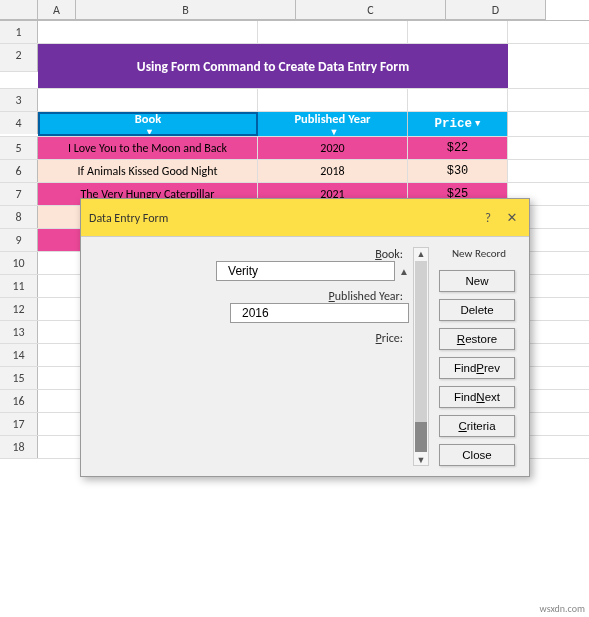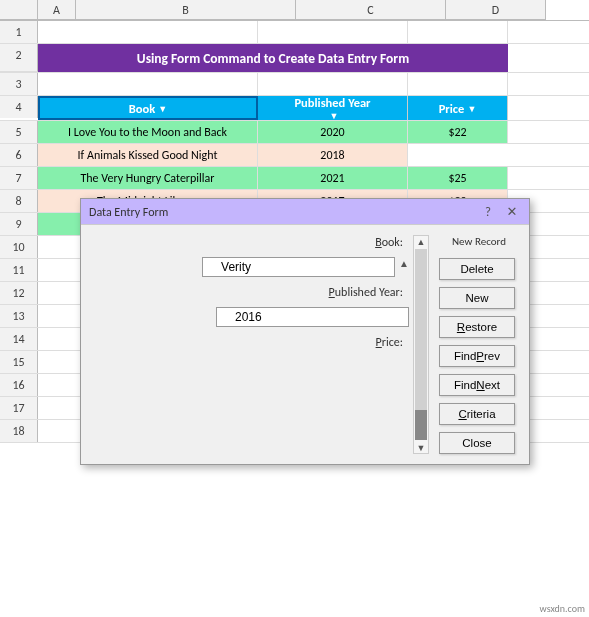--- a/index.html
+++ b/index.html
@@ -71,31 +71,31 @@
     .cell {
       height: 22px;
       display: flex;
       align-items: center;
       justify-content: center;
       font-size: 12px;
       border-right: 1px solid #ddd;
       padding: 0 4px;
       overflow: hidden;
     }
-    .cell-b { width: 220px; min-width: 220px; }
+    .cell-b { width: 220px; min-width: 220px; flex-direction: column; }
     .cell-c { width: 150px; min-width: 150px; flex-direction: column; }
-    .cell-d { width: 100px; min-width: 100px; }
+    .cell-d { width: 100px; min-width: 100px; font-family: Liberation Mono, monospace; }
 
     
     .title-row {
       display: flex;
       border-bottom: 1px solid #ddd;
     }
     .title-cell {
-      height: 28px;
+      height: 44px;
       display: flex;
       align-items: center;
       justify-content: center;
       font-size: 13.5px;
       font-weight: bold;
       color: #fff;
       background: #7030a0;
       width: 470px;
       text-align: right;
     }
@@ -121,48 +121,48 @@
     .table-header-row .cell-b {
       border: 2px solid #005fa3;
     }
     .dropdown-arrow {
       font-size: 9px;
       margin-left: 3px;
       color: #fff;
     }
 
     
-    .data-row-even .cell { background: #86efac; }
+    .data-row-even .cell { background: #ec4899; }
     .data-row-odd .cell { background: #fce4d6; }
 
     
     .empty-row { display: flex; border-bottom: 1px solid #ddd; }
     .empty-cell { height: 22px; }
 
     
     .dialog-overlay {
       position: absolute;
       top: 198px;
       left: 80px;
       width: 450px;
       background: #f0f0f0;
       border: 1px solid #999;
       box-shadow: 3px 3px 8px rgba(0,0,0,0.3);
       z-index: 10;
     }
 
     
     .dialog-titlebar {
-      background: #c4b5fd;
+      background: #fde047;
       padding: 1px 8px;
       display: flex;
       align-items: center;
       justify-content: space-between;
       border-bottom: 1px solid #ccc;
-      height: 26px;
+      height: 38px;
     }
     .dialog-title-text {
       font-size: 12px;
       color: #333;
     }
     .dialog-title-btns {
       display: flex;
       gap: 6px;
       align-items: center;
     }
@@ -206,23 +206,22 @@
       flex: 1;
       display: flex;
       align-items: center;
       gap: 4px;
     }
     .form-input {
       width: 100%;
       height: 20px;
       font-size: 12px;
       border: 1px solid #999;
-      padding: 0 18px;
+      padding: 0 11px;
       background: #fff;
-      margin-top: 8px;
     }
     .form-input.highlighted {
       border: 2px solid red;
     }
     .scroll-arrow {
       font-size: 10px;
       color: #555;
       cursor: pointer;
     }
 
@@ -315,20 +314,21 @@
   <div class="spreadsheet-row data-row-even">
     <div class="row-num">5</div>
     <div class="cell cell-b">I Love You to the Moon and Back</div>
     <div class="cell cell-c">2020</div>
     <div class="cell cell-d">$22</div>
   </div>
   <div class="spreadsheet-row data-row-odd">
     <div class="row-num">6</div>
     <div class="cell cell-b">If Animals Kissed Good Night</div>
     <div class="cell cell-c">2018</div>
+    <div class="cell cell-d">$30</div>
   </div>
   <div class="spreadsheet-row data-row-even">
     <div class="row-num">7</div>
     <div class="cell cell-b">The Very Hungry Caterpillar</div>
     <div class="cell cell-c">2021</div>
     <div class="cell cell-d">$25</div>
   </div>
   <div class="spreadsheet-row data-row-odd">
     <div class="row-num">8</div>
     <div class="cell cell-b">The Midnight Library</div>
@@ -437,22 +437,22 @@
         <span style="font-size:9px;cursor:pointer;color:#555;">▲</span>
         <div style="flex:1;width:12px;background:#d0d0d0;margin:2px 0;position:relative;">
           <div style="width:100%;height:30px;background:#888;position:absolute;bottom:0;"></div>
         </div>
         <span style="font-size:9px;cursor:pointer;color:#555;">▼</span>
       </div>
     </div>
 
     <div class="dialog-buttons">
       <div class="new-record-label">New Record</div>
+      <button class="dialog-btn">New</button>
       <button class="dialog-btn">Delete</button>
-      <button class="dialog-btn">New</button>
       <button class="dialog-btn">
         <u>R</u>
           <span id="restore-text">estore</span>
       </button>
       <button class="dialog-btn">
         Find <u>P</u>rev
       </button>
       <button class="dialog-btn">
         Find <u>N</u>ext
       </button>

